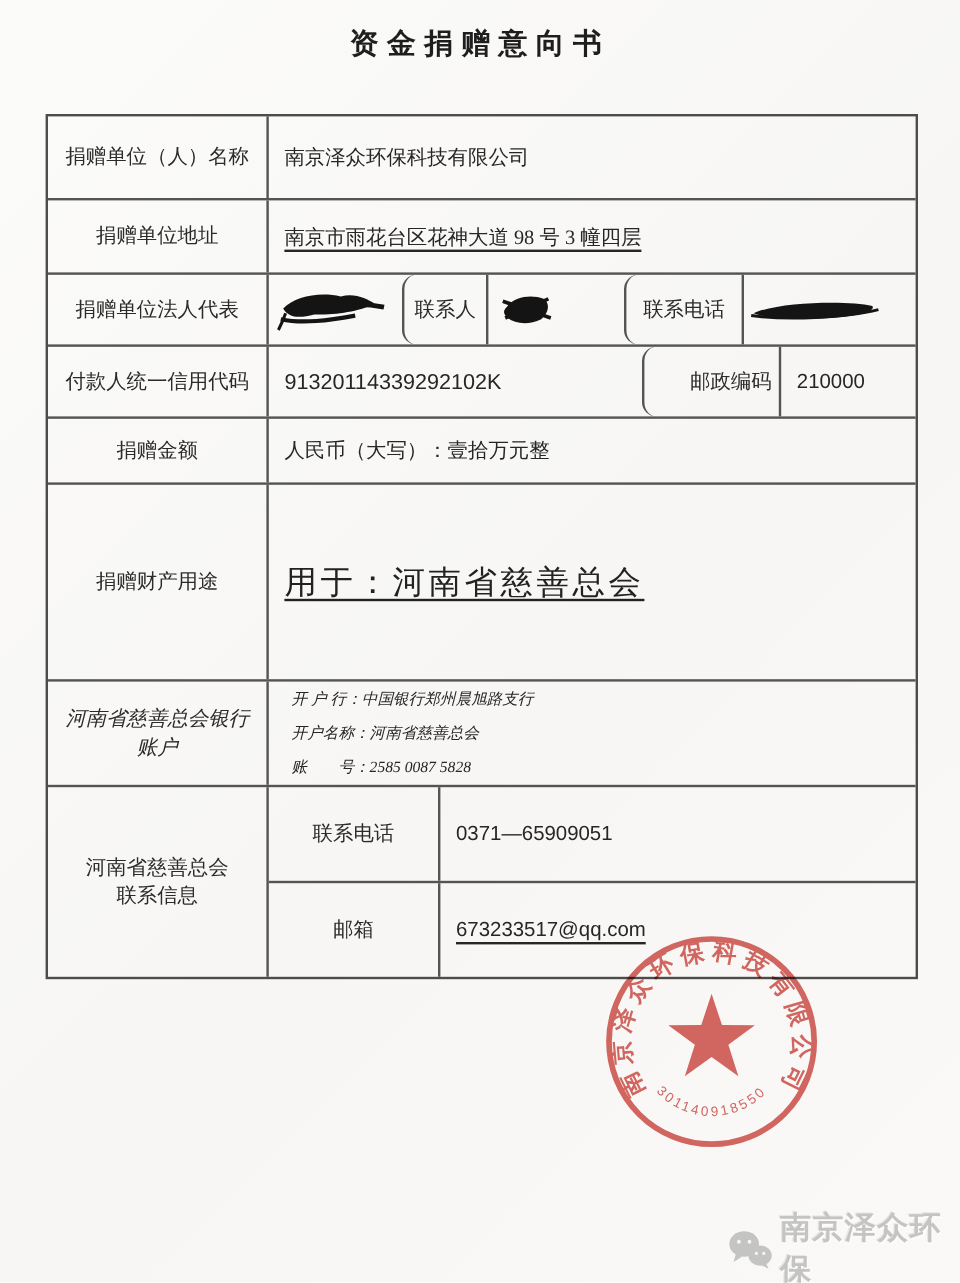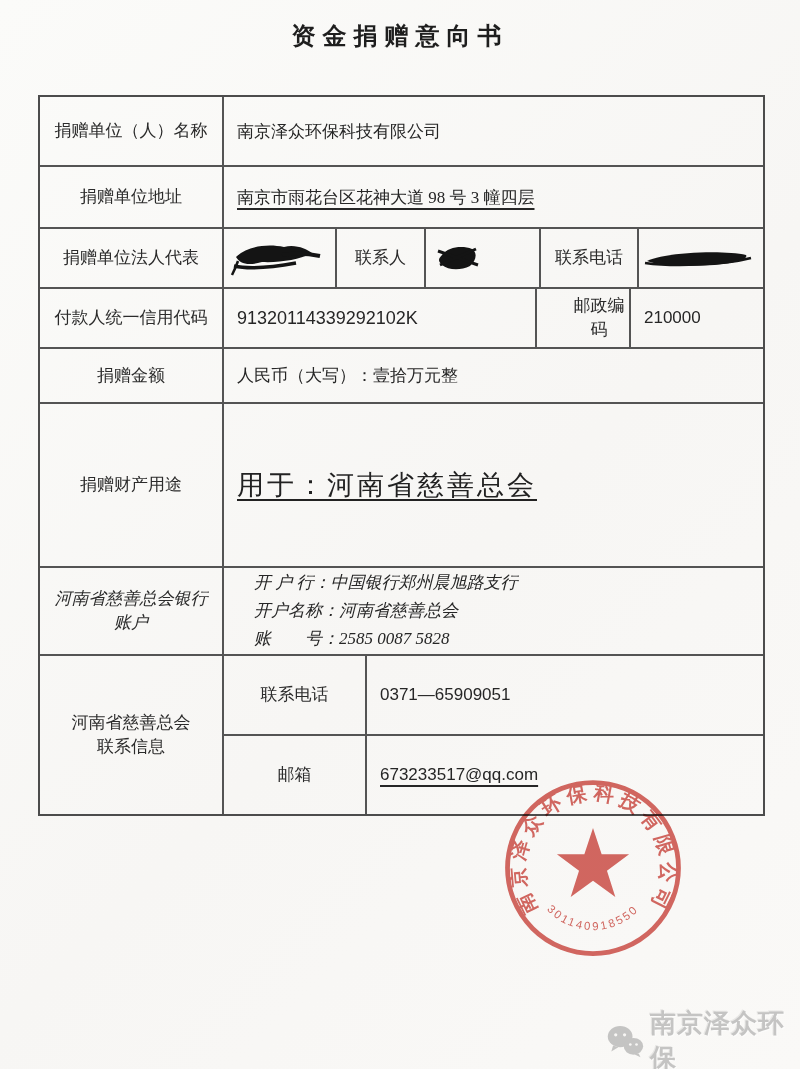--- a/index.html
+++ b/index.html
@@ -23,39 +23,39 @@
   
   .sheet{
     position:absolute;left:38px;top:95px;width:727px;
     border:2px solid #4c4c4c;box-sizing:border-box;
     background:transparent;
   }
   .row{display:flex;box-sizing:border-box;border-top:2px solid #545454;}
   .row:first-child{border-top:none;}
   .cell{box-sizing:border-box;display:flex;align-items:center;}
   .cell + .cell{border-left:2px solid #545454;}
-  .lbl{justify-content:center;text-align:center;font-size:17px;color:#2b2b2b;line-height:24px;}
+  .lbl{justify-content:center;text-align:center;font-size:17px;color:#2b2b2b;line-height:24px;border-radius:12px;}
   .val{padding-left:13px;font-size:17px;}
   .w-label{width:182px;}
   .grow{flex:1;}
   .sans{font-family:"Liberation Sans","DejaVu Sans",sans-serif;}
   .und{text-decoration:underline;text-underline-offset:5px;text-decoration-thickness:1.5px;}
   .pre{white-space:pre;}
   
   .h-r1{height:68px;} .h-r2{height:62px;} .h-r3{height:60px;} .h-r4{height:60px;}
   .h-r5{height:55px;} .h-r6{height:164px;} .h-r7{height:88px;font-style:italic;} .h-r8{height:160px;}
   .h-r9{height:158px;position:relative;} .h-r10{height:82px;}
   
-  .w-r3a{width:113px;} .w-r3b{width:89px;} .w-r3c{width:115px;} .w-r3d{width:98px;}
-  
-  .w-r4a{width:313px;} .w-r4b{width:94px;padding-left:32px;}
+  .w-r3a{width:113px;} .w-r3b{width:70px;} .w-r3c{width:115px;} .w-r3d{width:98px;}
+  
+  .w-r4a{width:313px;} .w-r4b{width:114px;padding-left:32px;}
   
   .purpose{font-size:27px;letter-spacing:3px;color:#222;}
   
-  .bank-lines{padding-left:30px;font-size:17px;line-height:28px;}
+  .bank-lines{padding-left:19px;font-size:13px;line-height:28px;}
   
   .subcol{flex:1;display:flex;flex-direction:column;border-left:2px solid #545454;}
   .subrow{display:flex;flex:1;box-sizing:border-box;}
   .subrow + .subrow{border-top:2px solid #545454;}
   .w-sublabel{width:141px;}
   .subrow .cell:first-child{border-left:none;}
   
   .w-note{width:100px;}
   
   .sig-line{position:absolute;font-size:18px;color:#262626;}

